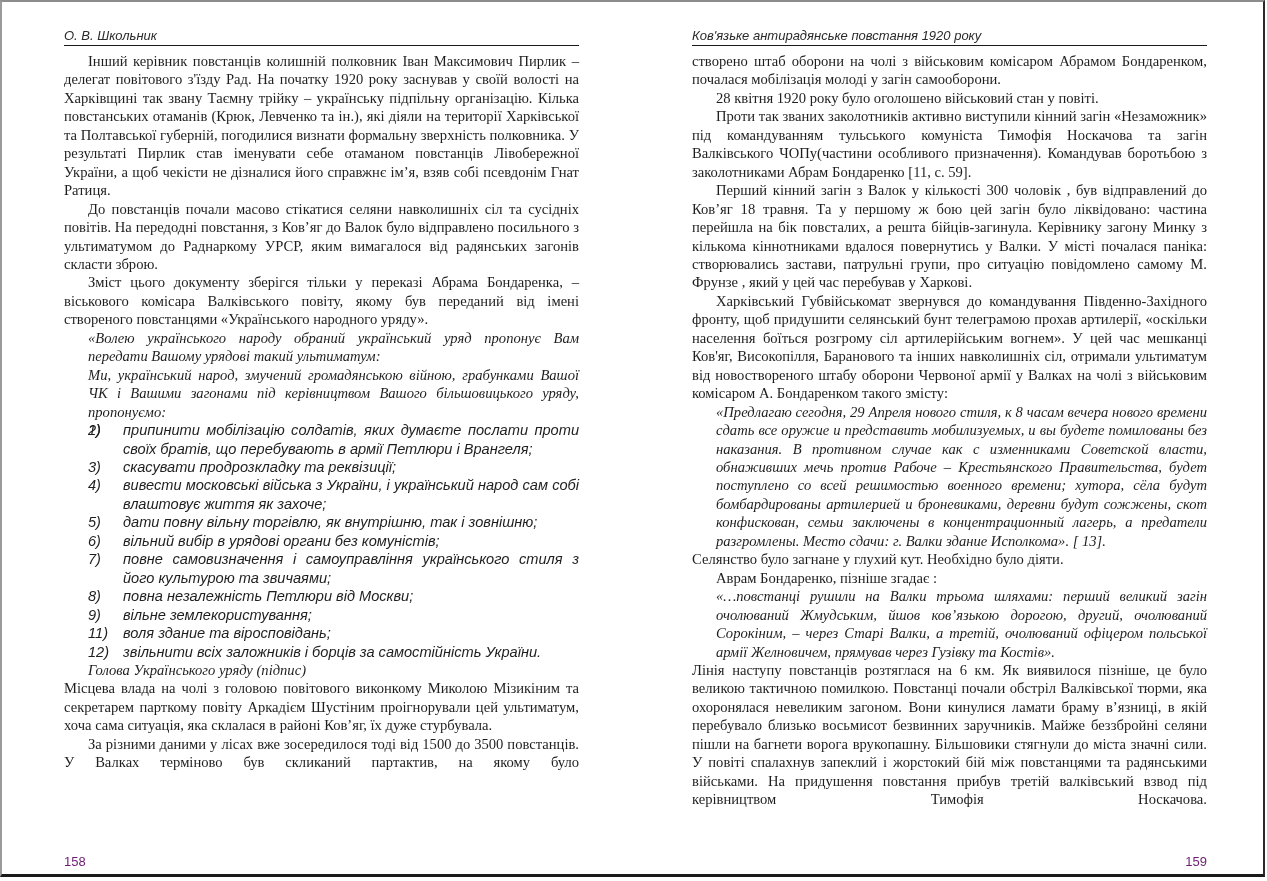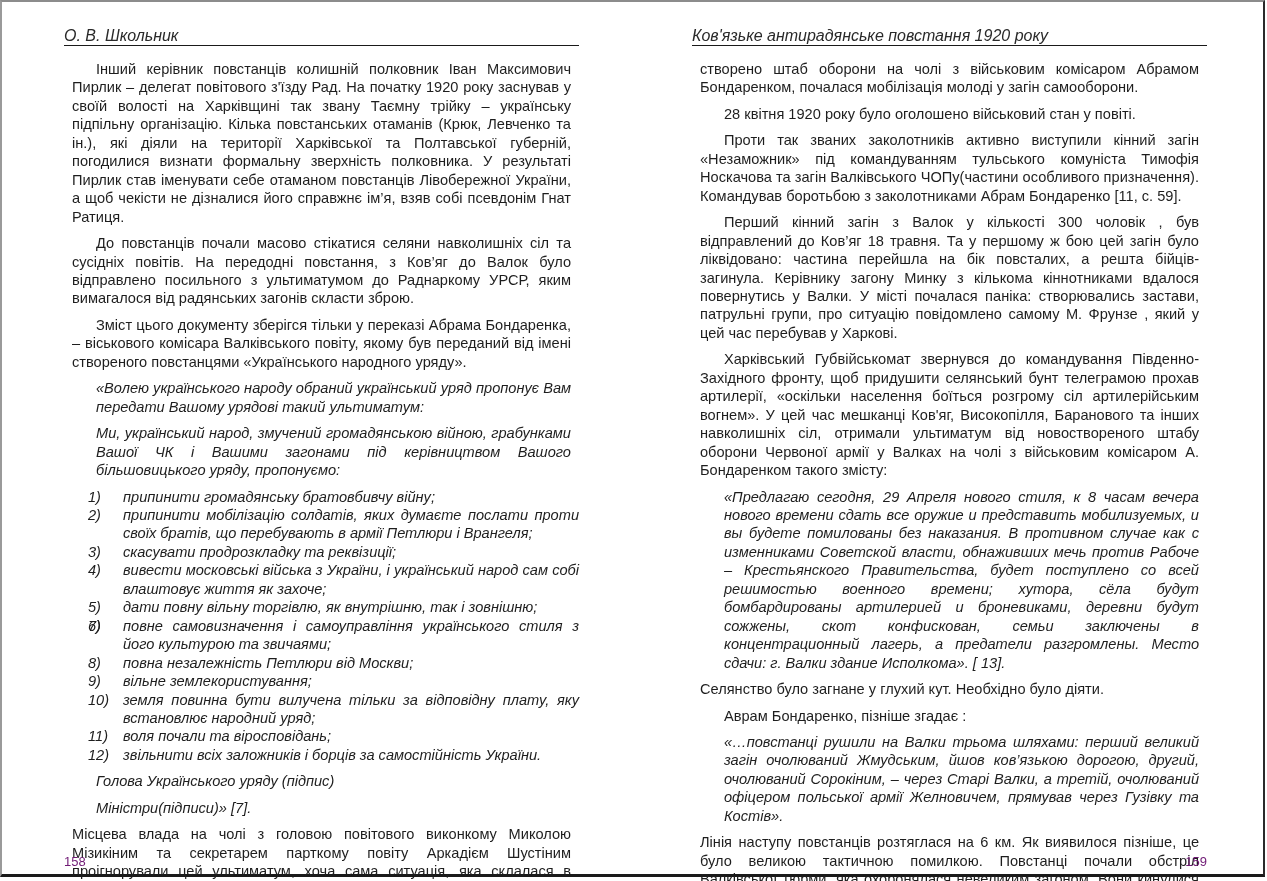--- a/index.html
+++ b/index.html
@@ -14,26 +14,26 @@
     border-left:2px solid #9a9a9a;
     border-right:2px solid #2a2a2a;
     border-bottom:3px solid #1a1a1a;
     box-sizing:border-box;
   }
   .page { position:absolute; top:0; width:515px; }
   .page.left { left:62px; }
   .page.right { left:690px; }
   .running-head {
     position:absolute; top:27px; left:0; width:515px;
-    font-size:16px; font-style:italic; color:#2a2a2a;
+    font-size:13px; font-style:italic; color:#2a2a2a;
     border-bottom:1px solid #1a1a1a; padding-bottom:3px; line-height:13px;
   }
   .page.right .running-head { text-align:left; }
   .body { position:absolute; top:50px; left:0; width:515px; font-size:14.6px; line-height:18.45px; }
-  .body p { margin:8px; text-align:justify; text-align-last:left; hyphens:manual; }
+  .body p { margin:0; text-align:justify; text-align-last:left; hyphens:manual;font-family:Liberation Serif, serif; }
   .indent { text-indent:24px; }
   .quote { font-style:italic; padding-left:24px; }
   .list { margin:0; padding:0; list-style:none; }
   .list li { position:relative; padding-left:59px; font-style:italic; text-align:justify; }
   .list li .num { position:absolute; left:24px; top:0; }
   .folio { position:absolute; top:852px; font-size:13px; color:#701a75; }
   .page.left .folio { left:0; }
   .page.right .folio { right:0; }
 </style>
 </head>
@@ -43,35 +43,33 @@
 
   <div class="page left">
     <div class="running-head">О. В. Школьник</div>
     <div class="body">
       <p class="indent">Інший керівник повстанців колишній полковник Іван Максимович Пирлик – делегат повітового з'їзду Рад. На початку 1920 року заснував у своїй волості на Харківщині так звану Таємну трійку – українську підпільну організацію. Кілька повстанських отаманів (Крюк, Левченко та ін.), які діяли на території Харківської та Полтавської губерній, погодилися визнати формальну зверхність полковника. У результаті Пирлик став іменувати себе отаманом повстанців Лівобережної України, а щоб чекісти не дізналися його справжнє ім’я, взяв собі псевдонім Гнат Ратиця.</p>
       <p class="indent">До повстанців почали масово стікатися селяни навколишніх сіл та сусідніх повітів. На передодні повстання, з Ков’яг до Валок було відправлено посильного з ультиматумом до Раднаркому УРСР, яким вимагалося від радянських загонів скласти зброю.</p>
       <p class="indent">Зміст цього документу зберігся тільки у переказі Абрама Бондаренка, – віськового комісара Валківського повіту, якому був переданий від імені створеного повстанцями «Українського народного уряду».</p>
       <p class="quote">«Волею українського народу обраний український уряд пропонує Вам передати Вашому урядові такий ультиматум:</p>
       <p class="quote">Ми, український народ, змучений громадянською війною, грабунками Вашої ЧК і Вашими загонами під керівництвом Вашого більшовицького уряду, пропонуємо:</p>
       <ol class="list">
-        <li><span class="num">1)</span><span>припинити громадянську братовбивчу війну;</span></li>
+        <li><span class="num">1)</span></li>
         <li><span class="num">2)</span><span>припинити мобілізацію солдатів, яких думаєте послати проти своїх братів, що перебувають в армії Петлюри і Врангеля;</span></li>
         <li><span class="num">3)</span><span>скасувати продрозкладку та реквізиції;</span></li>
         <li><span class="num">4)</span><span>вивести московські війська з України, і український народ сам собі влаштовує життя як захоче;</span></li>
         <li><span class="num">5)</span><span>дати повну вільну торгівлю, як внутрішню, так і зовнішню;</span></li>
-        <li><span class="num">6)</span></li>
+        <li><span class="num">6)</span><span>вільний вибір в урядові органи без комуністів;</span></li>
         <li><span class="num">7)</span><span>повне самовизначення і самоуправління українського стиля з його культурою та звичаями;</span></li>
         <li><span class="num">8)</span><span>повна незалежність Петлюри від Москви;</span></li>
         <li><span class="num">9)</span><span>вільне землекористування;</span></li>
-        <li><span class="num">10)</span><span>земля повинна бути вилучена тільки за відповідну плату, яку встановлює народний уряд;</span></li>
-        <li><span class="num">11)</span><span>воля почали та віросповідань;</span></li>
+        <li><span class="num">11)</span><span>воля здание та віросповідань;</span></li>
         <li><span class="num">12)</span><span>звільнити всіх заложників і борців за самостійність України.</span></li>
       </ol>
       <p class="quote">Голова Українського уряду (підпис)</p>
-      <p class="quote">Міністри(підписи)» [7].</p>
       <p>Місцева влада на чолі з головою повітового виконкому Миколою Мізикіним та секретарем парткому повіту Аркадієм Шустіним проігнорували цей ультиматум, хоча сама ситуація, яка склалася в районі Ков’яг, їх дуже стурбувала.</p>
       <p class="indent" style="text-align-last:justify;">За різними даними у лісах вже зосередилося тоді від 1500 до 3500 повстанців. У Валках терміново був скликаний партактив, на якому було</p>
     </div>
     <div class="folio">158</div>
   </div>
 
   <div class="page right">
     <div class="running-head">Ков'язьке антирадянське повстання 1920 року</div>
     <div class="body">
       <p>створено штаб оборони на чолі з військовим комісаром Абрамом Бондаренком, почалася мобілізація молоді у загін самооборони.</p>

